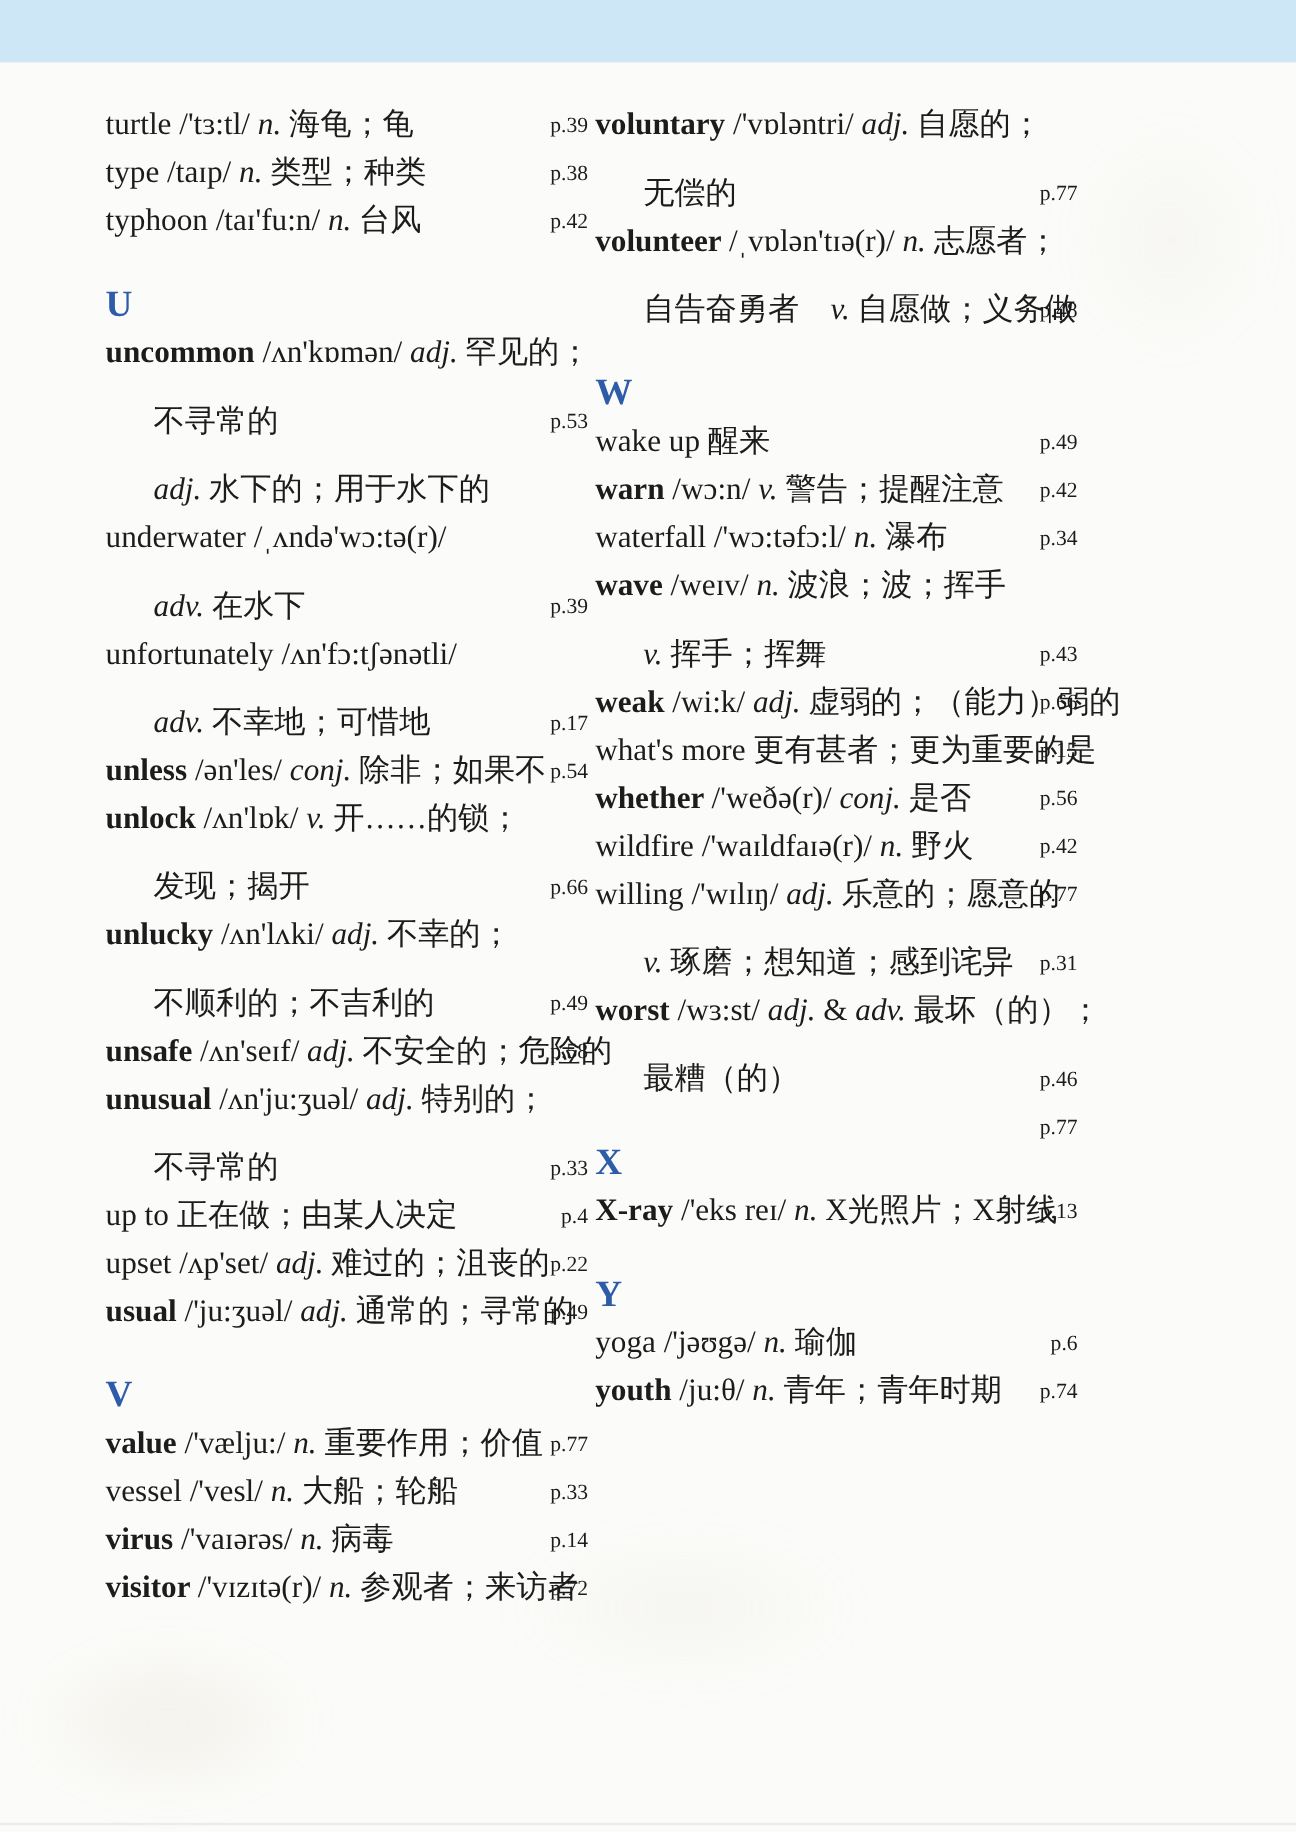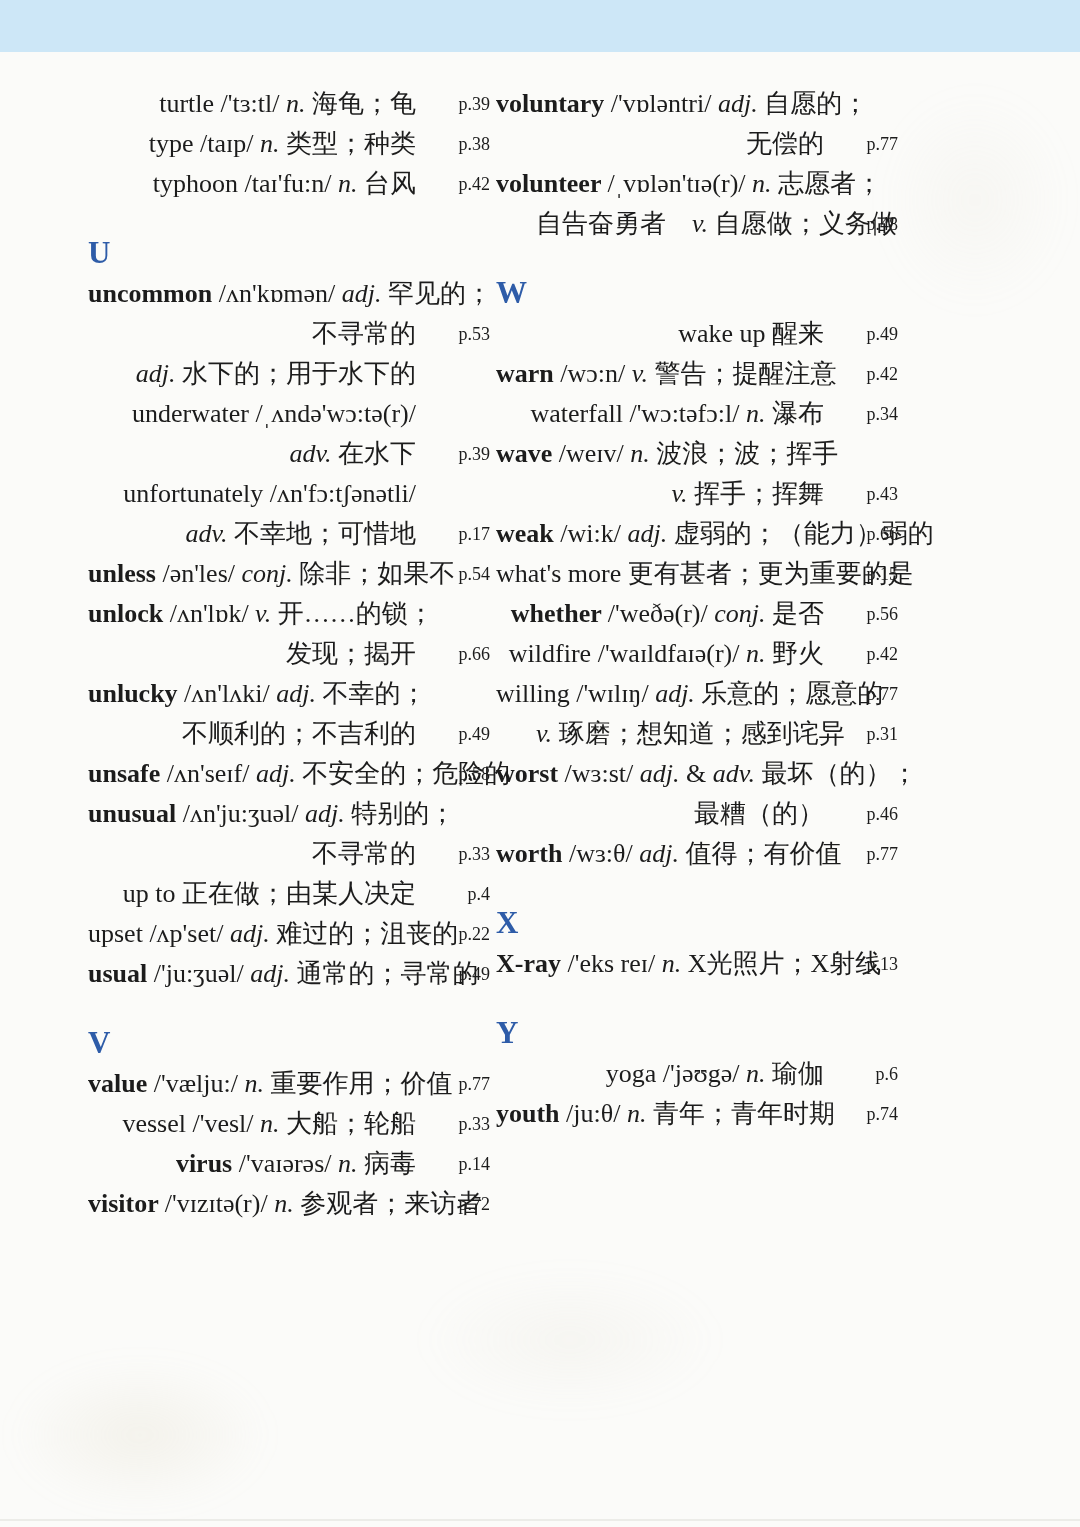--- a/index.html
+++ b/index.html
@@ -29,23 +29,22 @@
   }
   .col-left{left:88px;}
   .col-right{left:496px;}
   .entry{margin:0;}
   .entry-line{
     position:relative;
     line-height:40px;
     font-size:26px;
     padding-right:74px;
     white-space:nowrap;
-    text-align:right;
-  }
-  .entry-line.indent{padding-left:40px;}
+  }
+  .entry-line.indent{padding-left:40px;margin-top:17px;}
   .line-text{white-space:nowrap;}
   .page-ref{
     position:absolute;
     right:0;top:0;
     line-height:40px;
     font-size:18px;
     color:var(--ink);
   }
   .seg-b{font-weight:bold;}
   .seg-i{font-style:italic;}
@@ -186,21 +185,21 @@
       <div class="entry-line"><span class="line-text"><span class="seg-r">willing </span><span class="seg-r">/'wɪlɪŋ/ </span><span class="seg-i">adj. </span><span class="seg-r">乐意的；愿意的</span></span><span class="page-ref">p.77</span></div>
     </div>
     <div class="entry">
       <div class="entry-line indent"><span class="line-text"><span class="seg-i">v. </span><span class="seg-r">琢磨；想知道；感到诧异</span></span><span class="page-ref">p.31</span></div>
     </div>
     <div class="entry">
       <div class="entry-line"><span class="line-text"><span class="seg-b">worst </span><span class="seg-r">/wɜ:st/ </span><span class="seg-i">adj.</span><span class="seg-r"> &amp; </span><span class="seg-i">adv. </span><span class="seg-r">最坏（的）；</span></span></div>
       <div class="entry-line indent"><span class="line-text"><span class="seg-r">最糟（的）</span></span><span class="page-ref">p.46</span></div>
     </div>
     <div class="entry">
-      <div class="entry-line"><span class="line-text"><span class="seg-b">worth </span><span class="seg-r">/wɜ:θ/ </span><span class="seg-i">adj. </span><span class="seg-r">值得；有价值</span></span><span class="page-ref">p.77</span></div>
+      <div class="entry-line"><span class="page-ref">p.77</span></div>
     </div>
     <div class="section-letter">X</div>
     <div class="entry">
       <div class="entry-line"><span class="line-text"><span class="seg-b">X-ray </span><span class="seg-r">/'eks reɪ/ </span><span class="seg-i">n. </span><span class="seg-r">X光照片；X射线</span></span><span class="page-ref">p.13</span></div>
     </div>
     <div class="section-letter">Y</div>
     <div class="entry">
       <div class="entry-line"><span class="line-text"><span class="seg-r">yoga </span><span class="seg-r">/'jəʊgə/ </span><span class="seg-i">n. </span><span class="seg-r">瑜伽</span></span><span class="page-ref">p.6</span></div>
     </div>
     <div class="entry">

